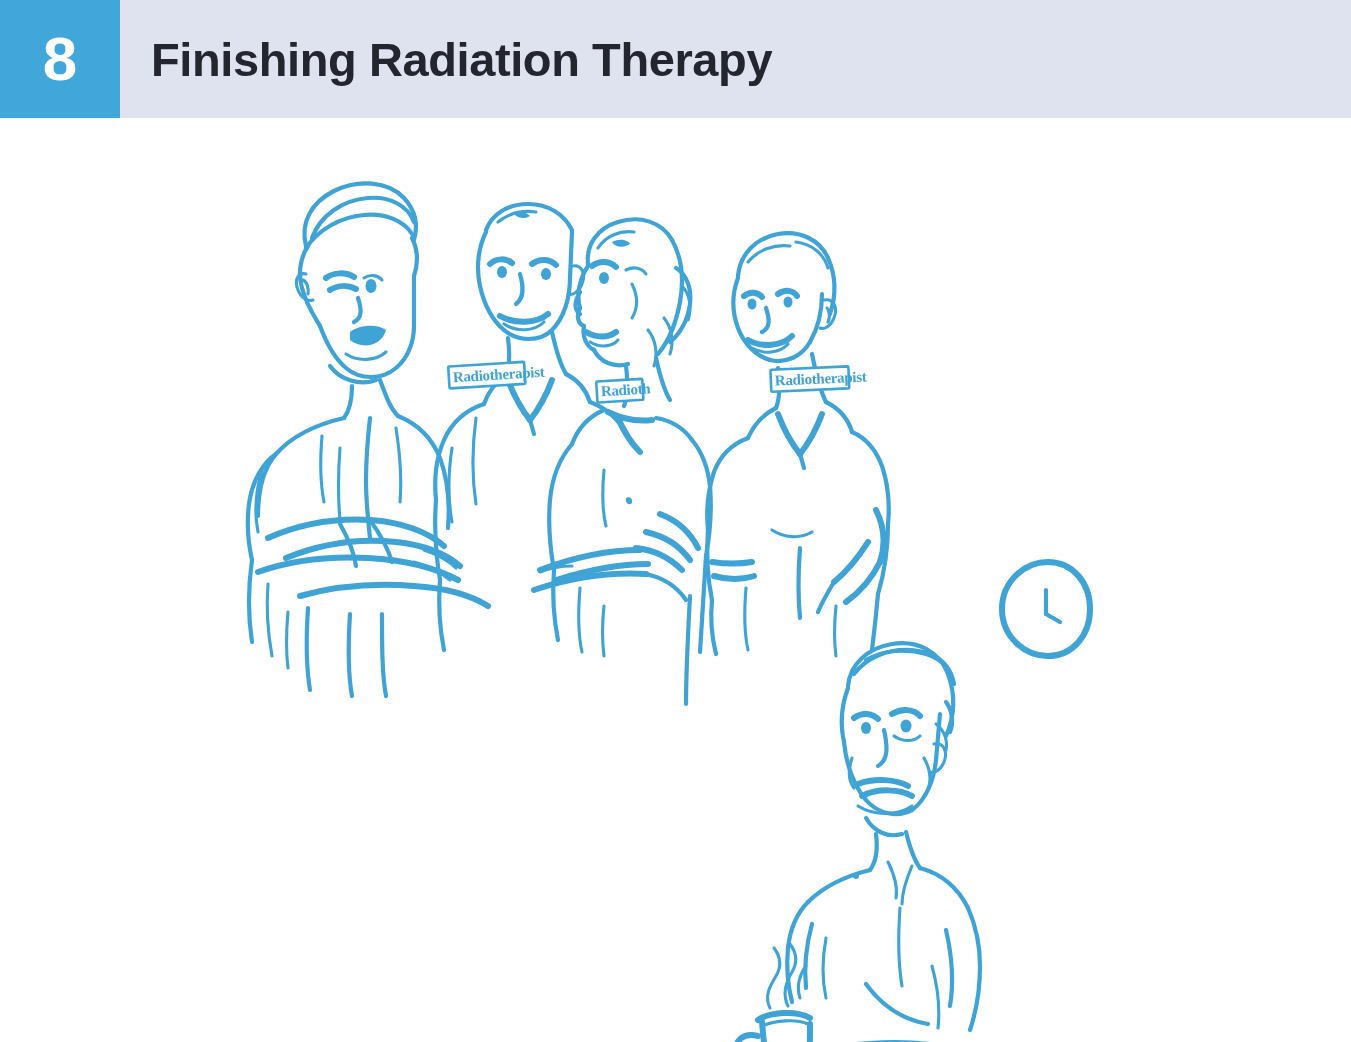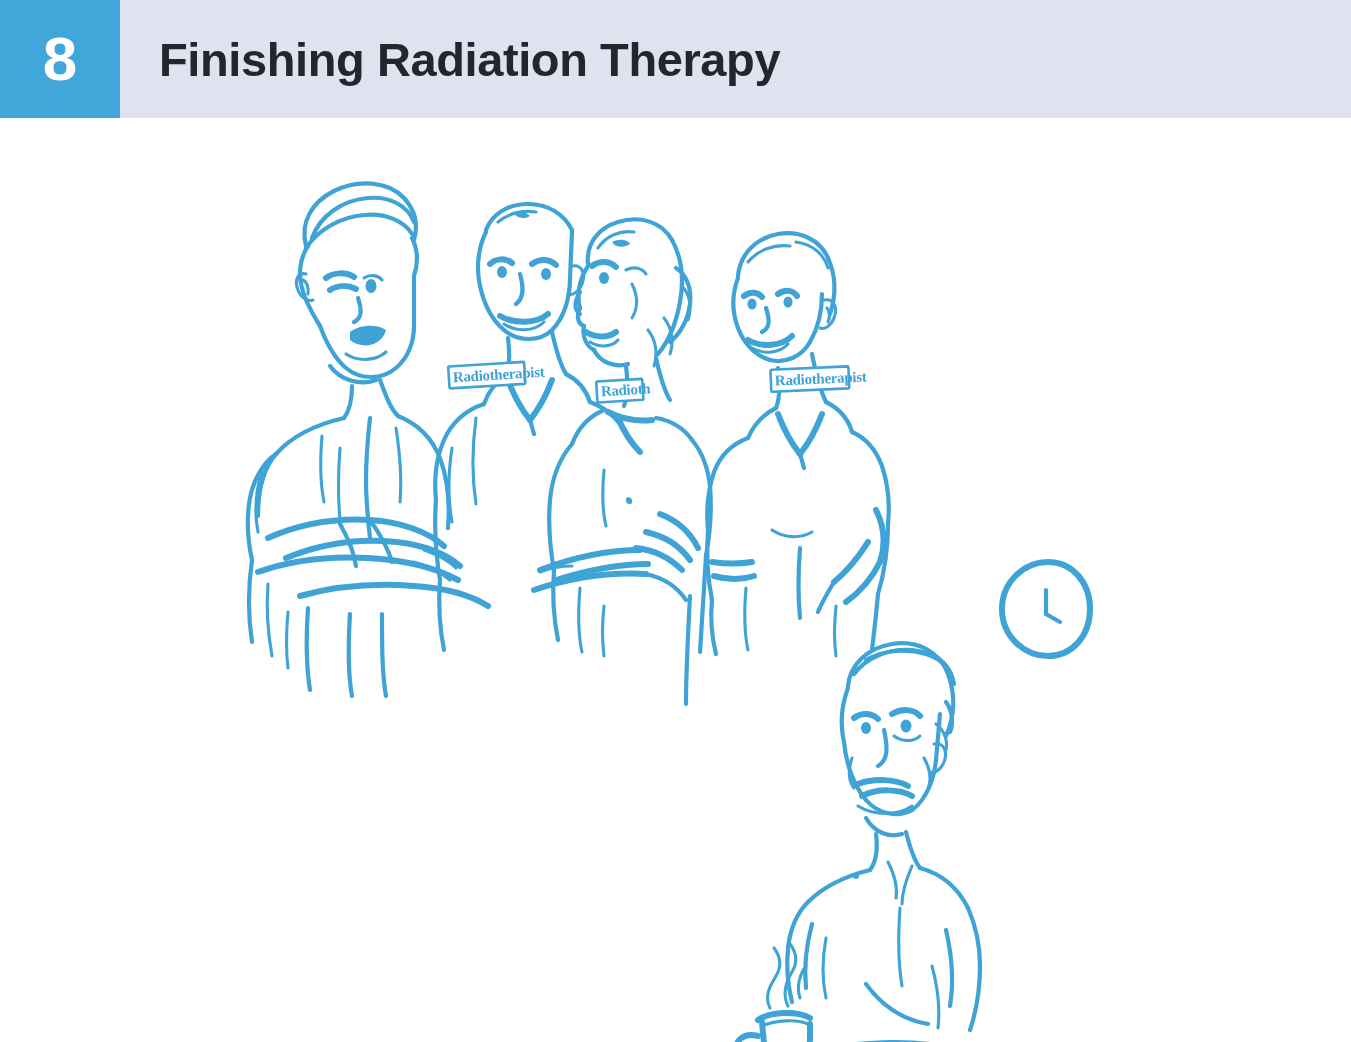--- a/index.html
+++ b/index.html
@@ -44,21 +44,21 @@
     font-size: 62px;
     font-weight: 600;
     line-height: 1;
     letter-spacing: 0px;
     font-family: "Liberation Sans", sans-serif;
   }
   #header-title {
     flex: 1 1 auto;
     display: flex;
     align-items: center;
-    padding-left: 39px;
+    padding-left: 31px;
     color: #24262f;
     font-size: 47px;
     font-weight: 700;
     letter-spacing: -0.4px;
     font-family: "Liberation Sans", sans-serif;
   }
 
   
   #illustration {
     position: absolute;

